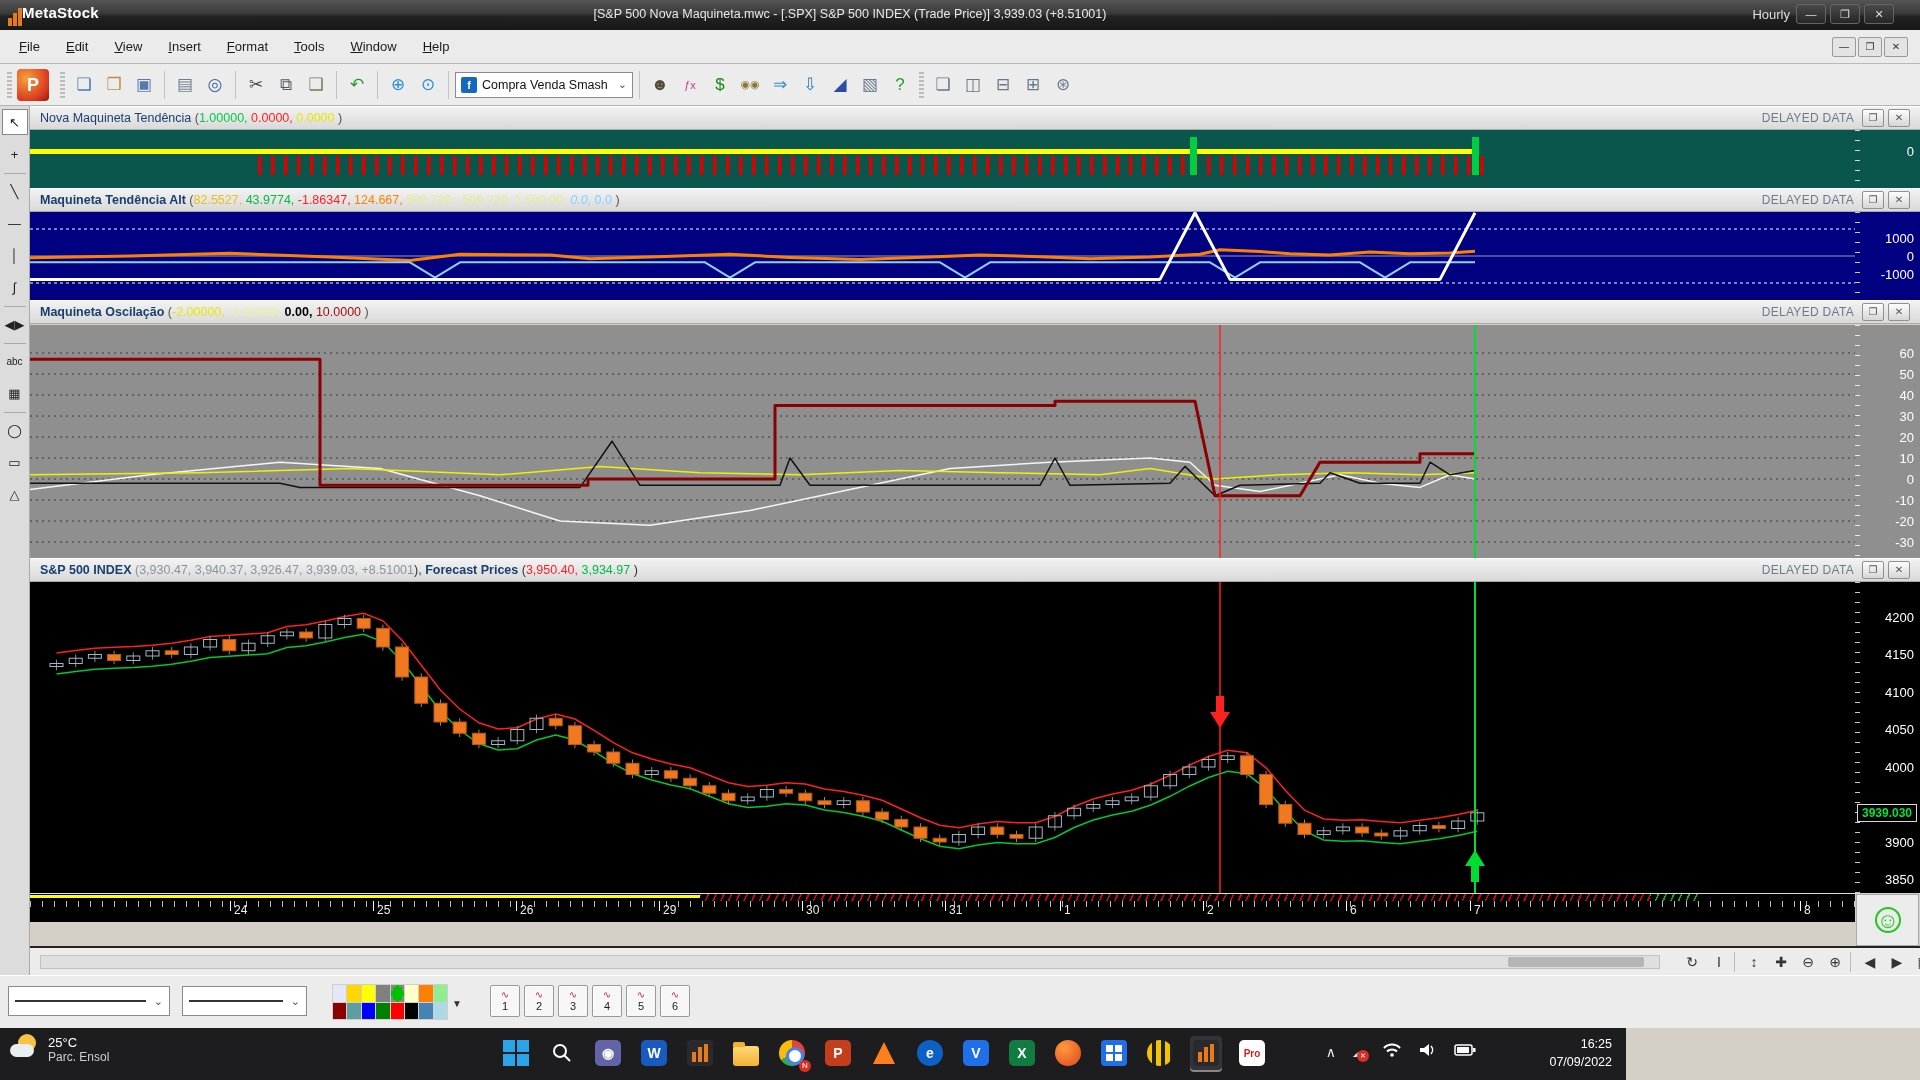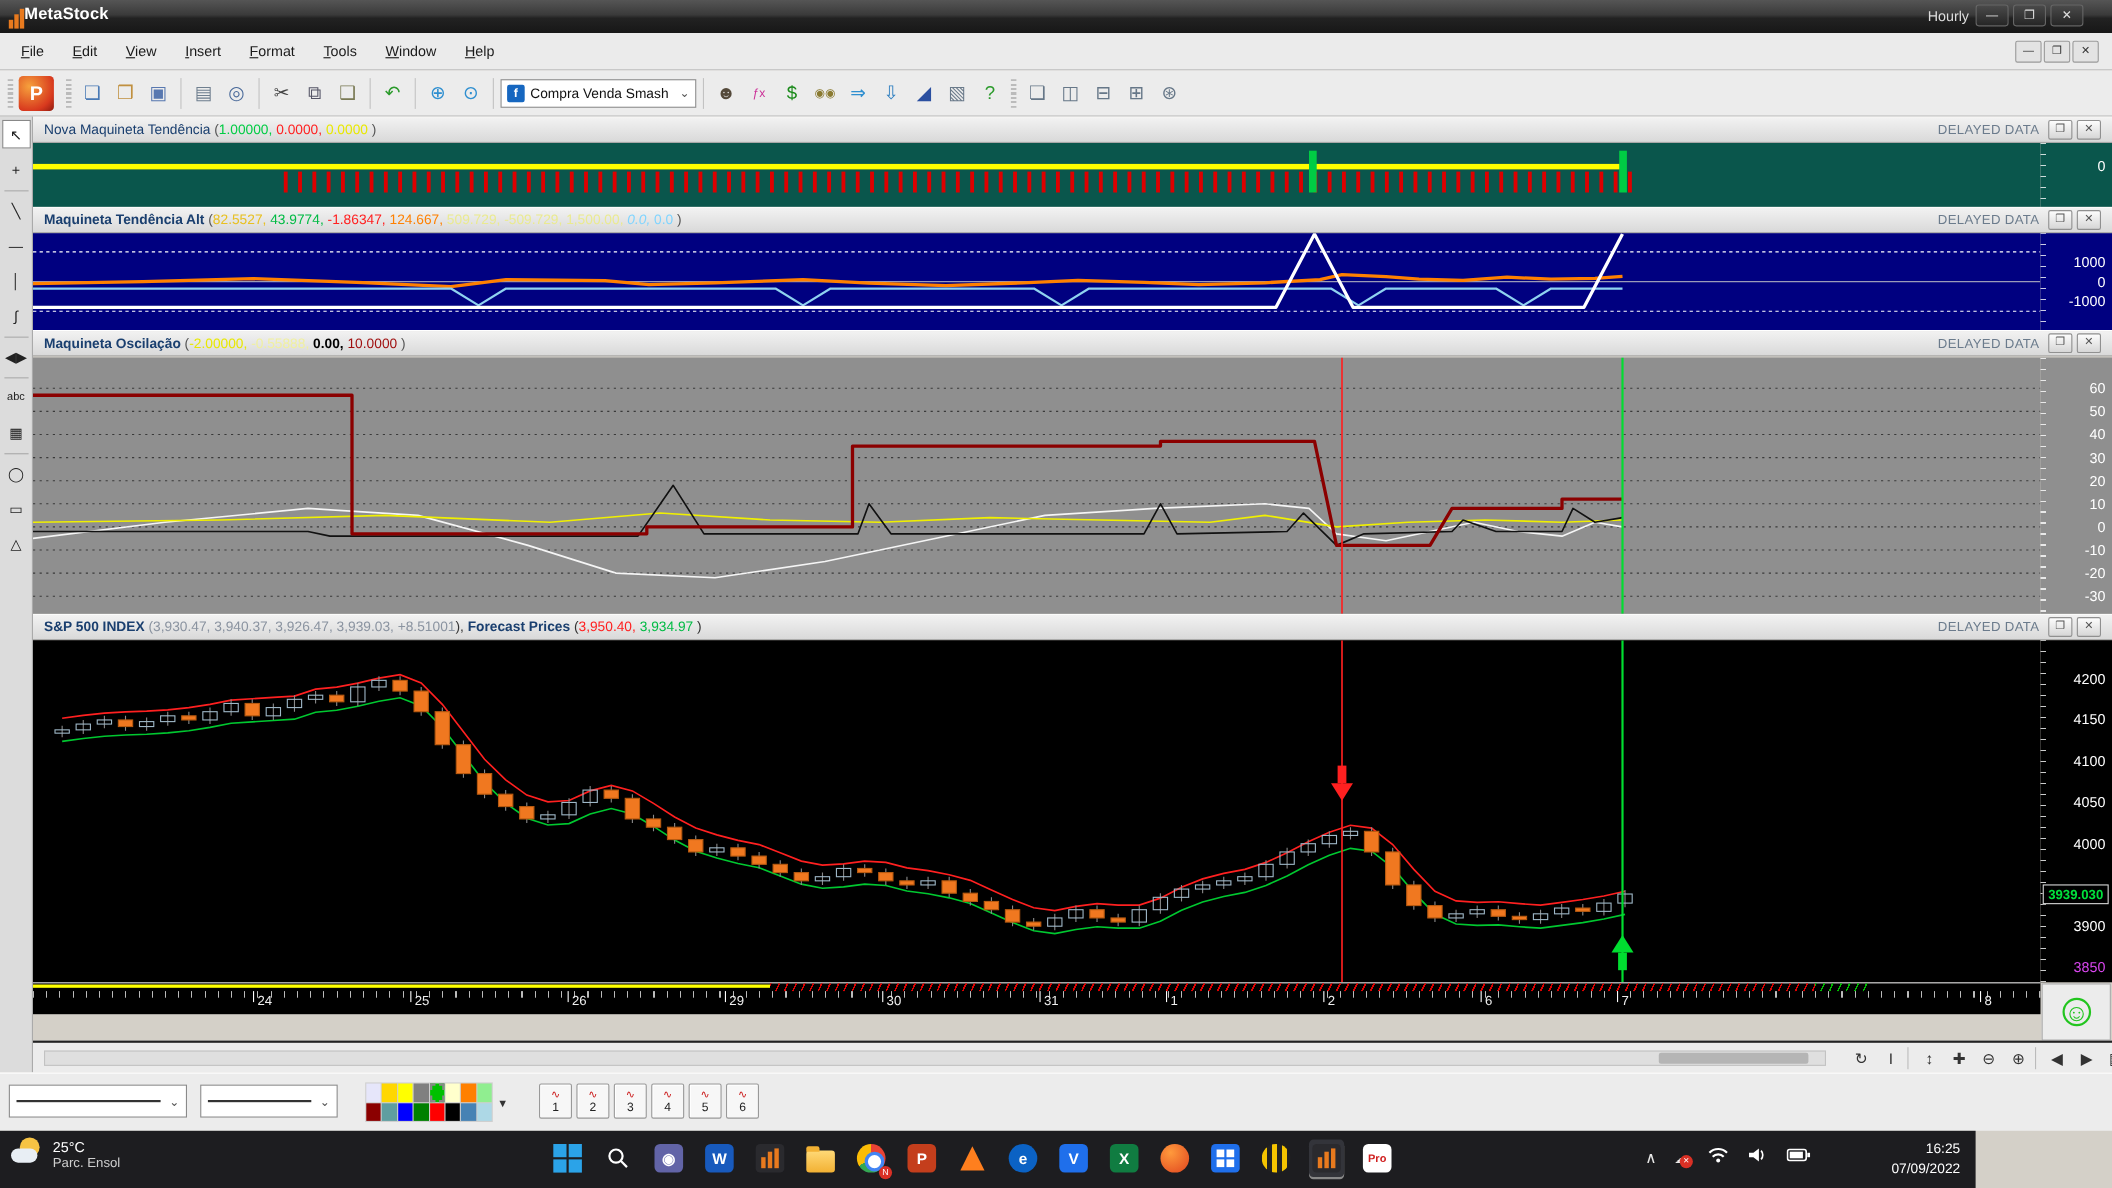--- a/index.html
+++ b/index.html
@@ -71,21 +71,21 @@
   .combo2 { position:absolute; top:10px; height:30px; background:#fff; border:1px solid #8a8a8a; display:flex; align-items:center; padding:0 6px; }
   .linesample { height:2px; background:#333; flex:1; margin-right:8px; }
   .chev { color:#555; font-size:11px; }
   #palette { position:absolute; left:332px; top:8px; width:116px; height:36px; display:grid; grid-template-columns:repeat(8,1fr); grid-template-rows:1fr 1fr; gap:1px; background:#cfcfcf; padding:1px; }
   .swatch { width:100%; height:100%; }
   .swatch.sel { outline:2px dashed #888; outline-offset:-2px; }
   .numbtn { position:absolute; top:9px; width:30px; height:32px; background:#f7f7f7; border:1px solid #999; border-radius:2px; box-shadow:1px 1px 0 #fff inset; font-size:11px; color:#222; text-align:center; }
   .numbtn .mini { color:#cc2222; font-size:10px; display:block; margin-top:3px; }
 
   
-  #taskbar { left:0; top:1028px; width:1796px; height:52px; background:#1d1d20; color:#fff; }
+  #taskbar { left:0; top:1028px; width:1626px; height:52px; background:#1d1d20; color:#fff; }
   #weather { left:10px; top:6px; display:flex; gap:8px; align-items:center; }
   #wicon { width:30px; height:30px; position:relative; }
   #sun { position:absolute; left:8px; top:0; width:18px; height:18px; border-radius:50%; background:#f6c344; }
   #cloud { position:absolute; left:0; top:10px; width:24px; height:13px; border-radius:8px; background:#e8eef4; }
   .wline1 { font-size:13px; color:#fff; }
   .wline2 { font-size:12px; color:#cfcfcf; }
   #centericons { left:500px; top:8px; display:flex; gap:14px; }
   .tico { width:32px; height:34px; display:flex; align-items:center; justify-content:center; position:relative; border-radius:4px; }
   .tico.active { background:#33343a; box-shadow:0 2px 0 #888; }
   .appsq { width:26px; height:26px; border-radius:5px; color:#fff; font-size:14px; font-weight:bold; display:flex; align-items:center; justify-content:center; }
@@ -111,20 +111,21 @@
 
 <div id="root">
 
   <div id="titlebar" class="abs">
     <div id="logo" class="abs">
       <span class="lbar" style="height:8px"></span>
         <span class="lbar" style="height:13px"></span>
         <span class="lbar" style="height:18px"></span>
     </div>
     <div id="appname" class="abs">MetaStock</div>
+    <div id="wintitle" class="abs">[S&amp;P 500 Nova Maquineta.mwc - [.SPX] S&amp;P 500 INDEX (Trade Price)]   3,939.03 (+8.51001)</div>
     <div id="periodicity" class="abs">Hourly</div>
     <div class="winbtn abs" style="right:94px">—</div>
     <div class="winbtn abs" style="right:60px">❐</div>
     <div class="winbtn abs" style="right:26px">✕</div>
   </div>
 
   <div id="menubar" class="abs">
       <div class="menuitem"><span><u>F</u>ile</span></div>
       <div class="menuitem"><span><u>E</u>dit</span></div>
       <div class="menuitem"><span><u>V</u>iew</span></div>
@@ -580,21 +581,21 @@
         </svg>
       </div>
       <div class="vaxis" style="background: rgb(0, 0, 0);">
         <div class="tickstrip"></div>
         <div class="axlabel" style="top: 35px; color: rgb(255, 255, 255);">4200</div>
         <div class="axlabel" style="top: 72px; color: rgb(255, 255, 255);">4150</div>
         <div class="axlabel" style="top: 110px; color: rgb(255, 255, 255);">4100</div>
         <div class="axlabel" style="top: 147px; color: rgb(255, 255, 255);">4050</div>
         <div class="axlabel" style="top: 185px; color: rgb(255, 255, 255);">4000</div>
         <div class="axlabel" style="top: 260px; color: rgb(255, 255, 255);">3900</div>
-        <div class="axlabel" style="top: 297px; color: #d946ef;">3850</div>
+        <div class="axlabel" style="top: 297px; color: #ffffff;">3850</div>
         <div style="position: absolute; left: 2px; top: 222px; width: 60px; height: 18px; border: 1px solid rgb(216, 216, 216); background: rgb(0, 0, 0); color: rgb(0, 226, 60); font-size: 12px; font-weight: bold; text-align: center; line-height: 16px;">3939.030</div>
       </div>
     </div>
 
   <div id="ruler" class="abs">
       <div style="position: absolute; left: 0px; top: 1px; width: 670px; height: 3px; background: rgb(255, 255, 0);"></div>
       <div style="position: absolute; left: 670px; top: 0px; width: 950px; height: 7px; background: repeating-linear-gradient(115deg, rgb(221, 0, 0) 0px, rgb(221, 0, 0) 1.5px, transparent 1.5px, transparent 7px);"></div>
       <div style="position: absolute; left: 1620px; top: 0px; width: 48px; height: 7px; background: repeating-linear-gradient(115deg, rgb(0, 187, 0) 0px, rgb(0, 187, 0) 1.5px, transparent 1.5px, transparent 7px);"></div>
       <div id="minorticks" style="top: 7px;"></div>
       <div class="majtick" style="left: 200px; top: 7px; height: 10px;"></div>

